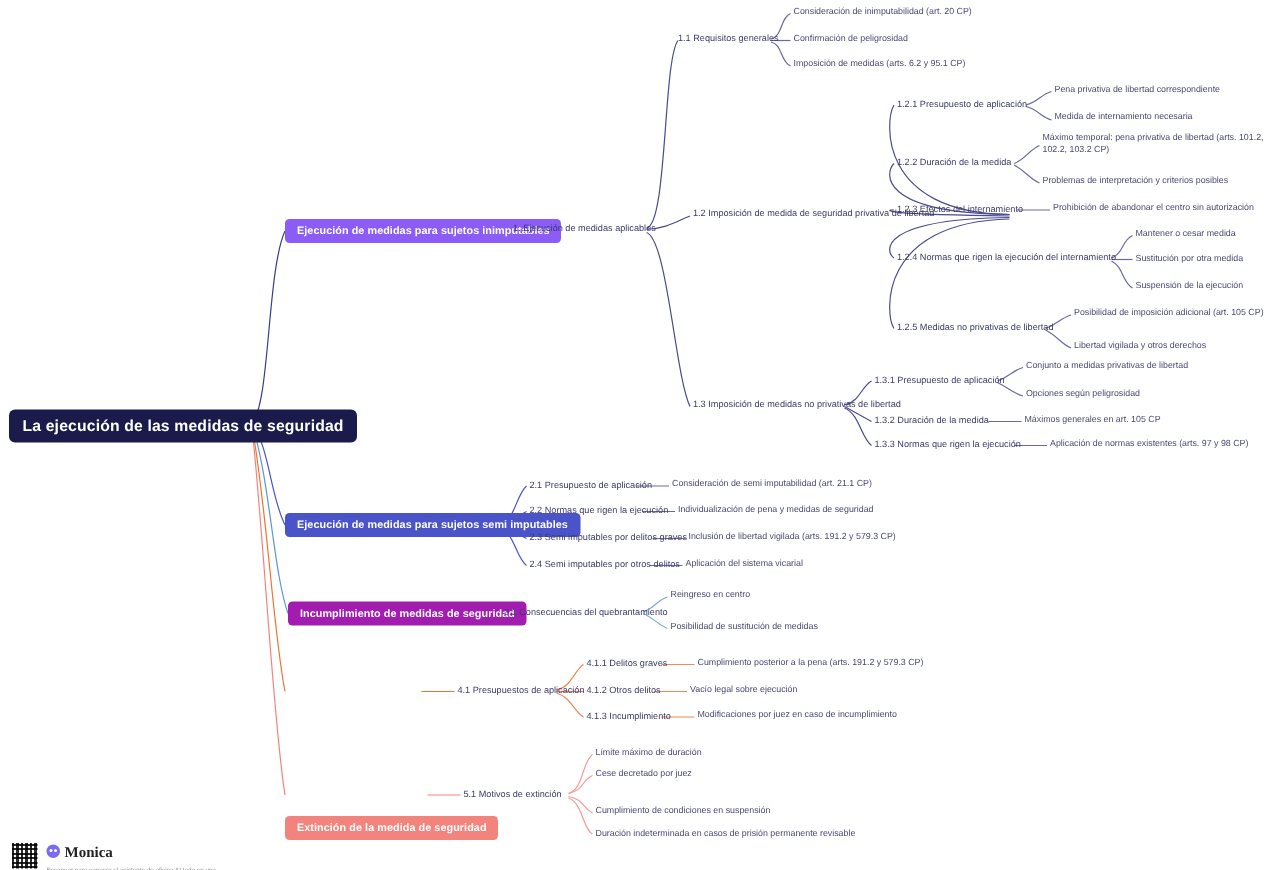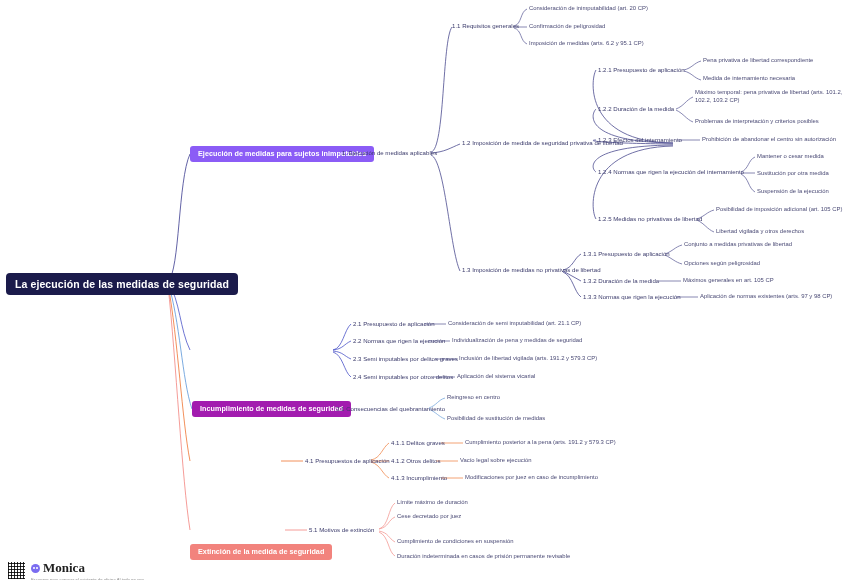--- a/index.html
+++ b/index.html
@@ -45,21 +45,21 @@
         repeating-linear-gradient(0deg,#2b2b2b 0 1.5px,transparent 1.5px 3px),
         repeating-linear-gradient(90deg,#2b2b2b 0 1.5px,transparent 1.5px 3px),
         #ffffff;
       background-blend-mode:multiply;}
   .wm-logo{width:9px;height:9px;border-radius:50%;background:#7a6cf0;
            display:inline-block;position:relative;margin-right:3px;vertical-align:-1px;}
   .wm-logo:before{content:"";position:absolute;left:2px;top:3px;width:2px;height:2px;
            border-radius:50%;background:#fff;}
   .wm-logo:after{content:"";position:absolute;left:5px;top:3px;width:2px;height:2px;
            border-radius:50%;background:#fff;}
-  .wm-title{font-size:13px;font-weight:bold;color:#1f1f1f;font-family:"Liberation Serif",serif;}
+  .wm-title{font-size:10px;font-weight:bold;color:#1f1f1f;font-family:"Liberation Serif",serif;}
   .wm-sub{font-size:4.2px;color:#8a8a8a;margin-top:1px;}
 </style>
 </head>
 <body>
 
 <div id="canvas">
 
   <svg class="links" viewBox="0 0 848 580">
     <g fill="none" stroke-width="0.8">
 
@@ -182,20 +182,21 @@
   <div class="node t2" style="left:583px;top:250px;">1.3.1 Presupuesto de aplicación</div>
   <div class="node t3" style="left:684px;top:241px;">Conjunto a medidas privativas de libertad</div>
   <div class="node t3" style="left:684px;top:260px;">Opciones según peligrosidad</div>
 
   <div class="node t2" style="left:583px;top:277px;">1.3.2 Duración de la medida</div>
   <div class="node t3" style="left:683px;top:277px;">Máximos generales en art. 105 CP</div>
 
   <div class="node t2" style="left:583px;top:293px;">1.3.3 Normas que rigen la ejecución</div>
   <div class="node t3" style="left:700px;top:293px;">Aplicación de normas existentes (arts. 97 y 98 CP)</div>
 
+  <div class="node pill indigo" style="left:190px;top:342px;">Ejecución de medidas para sujetos semi imputables</div>
 
   <div class="node t2" style="left:353px;top:320px;">2.1 Presupuesto de aplicación</div>
   <div class="node t3" style="left:448px;top:320px;">Consideración de semi imputabilidad (art. 21.1 CP)</div>
 
   <div class="node t2" style="left:353px;top:337px;">2.2 Normas que rigen la ejecución</div>
   <div class="node t3" style="left:452px;top:337px;">Individualización de pena y medidas de seguridad</div>
 
   <div class="node t2" style="left:353px;top:355px;">2.3 Semi imputables por delitos graves</div>
   <div class="node t3" style="left:459px;top:355px;">Inclusión de libertad vigilada (arts. 191.2 y 579.3 CP)</div>
 

